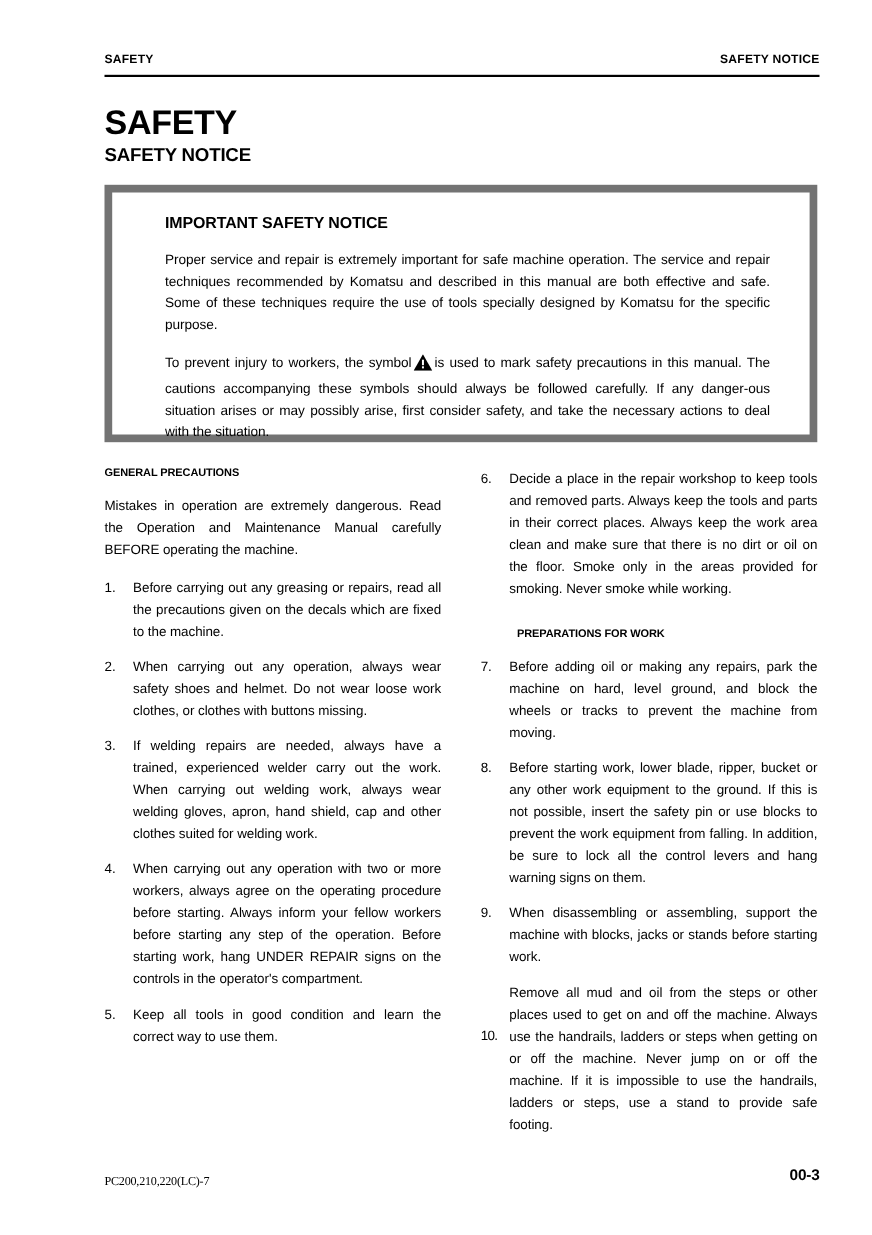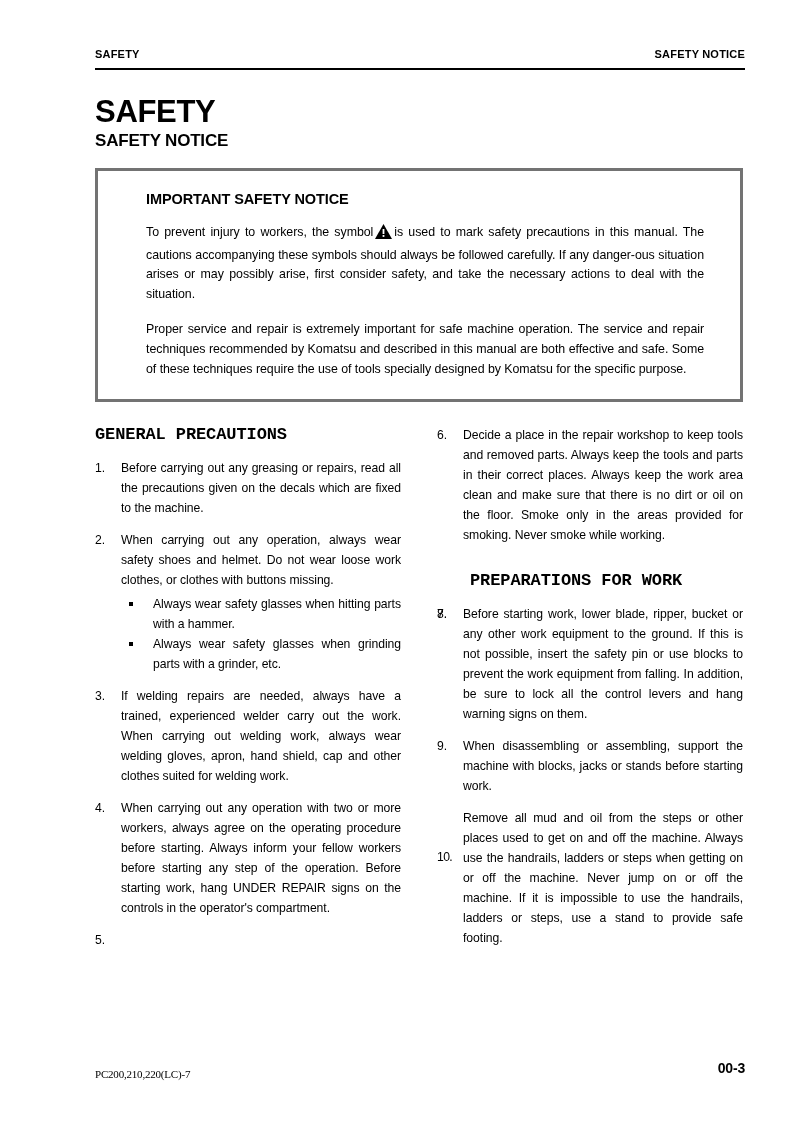--- a/index.html
+++ b/index.html
@@ -83,21 +83,21 @@
     white-space: nowrap;
   }
 
   
   .notice-box {
     position: absolute;
     left: 95px;
     top: 168px;
     width: 648px;
     height: 234px;
-    border: 3px solid #737373;
+    border: 7px solid #737373;
     box-sizing: border-box;
   }
   .notice-inner {
     padding: 20px 36px 0 48px;
   }
   .notice-title {
     font-size: 14.5px;
     font-weight: bold;
     letter-spacing: -0.1px;
     margin: 0 0 16px 0;
@@ -121,25 +121,24 @@
   
   .col {
     position: absolute;
     top: 425px;
     width: 306px;
   }
   .col-left  { left: 95px; }
   .col-right { left: 437px; }
 
   .sec-head {
-    font-size: 17px;
+    font-size: 10px;
     font-weight: bold;
     letter-spacing: -0.1px;
     margin: 0 0 14px 0;
-    font-family: Liberation Mono, monospace;
   }
   .sec-head.spaced {
     margin-top: 26px;
     padding-left: 33px;
   }
   .lead-para {
     font-size: 12.2px;
     line-height: 20px;
     text-align: justify;
     margin: 0 0 14px 0;
@@ -227,78 +226,71 @@
   <div class="run-head-rule"></div>
 
   <div class="title-block">
     <div class="doc-title">SAFETY</div>
     <div class="doc-subtitle">SAFETY NOTICE</div>
   </div>
 
   <div class="notice-box">
     <div class="notice-inner">
       <div class="notice-title">IMPORTANT SAFETY NOTICE</div>
+      <p class="notice-para">Proper service and repair is extremely important for safe machine operation. The service and repair techniques recommended by Komatsu and described in this manual are both effective and safe. Some of these techniques require the use of tools specially designed by Komatsu for the specific purpose.</p>
       <p class="notice-para"><span>To prevent injury to workers, the symbol</span><span class="warn-tri"><svg width="17" height="15" viewBox="0 0 17 15">
               <polygon points="8.5,0 17,15 0,15" fill="#000"></polygon>
               <rect x="7.6" y="5" width="1.8" height="5" fill="#fff"></rect>
               <rect x="7.6" y="11" width="1.8" height="1.9" fill="#fff"></rect>
             </svg></span><span>is used to mark safety precautions in this manual. The cautions accompanying these symbols should always be followed carefully. If any danger-ous situation arises or may possibly arise, first consider safety, and take the necessary actions to deal with the situation.</span></p>
-      <p class="notice-para">Proper service and repair is extremely important for safe machine operation. The service and repair techniques recommended by Komatsu and described in this manual are both effective and safe. Some of these techniques require the use of tools specially designed by Komatsu for the specific purpose.</p>
     </div>
   </div>
 
   <div class="col col-left">
     <div class="sec-head">GENERAL PRECAUTIONS</div>
+    <p class="lead-para">Mistakes in operation are extremely dangerous. Read the Operation and Maintenance Manual carefully BEFORE operating the machine.</p>
 
     <ol class="num">
       <li>
         <span class="num-mark">1.</span>
         <span>Before carrying out any greasing or repairs, read all the precautions given on the decals which are fixed to the machine.</span>
       </li>
       <li>
         <span class="num-mark">2.</span>
         <span>When carrying out any operation, always wear safety shoes and helmet. Do not wear loose work clothes, or clothes with buttons missing.</span>
-        <ul class="sub">
-          <li>
-            <span class="sq"></span>
-            <span>Always wear safety glasses when hitting parts with a hammer.</span>
-          </li>
-          <li>
-            <span class="sq"></span>
-            <span>Always wear safety glasses when grinding parts with a grinder, etc.</span>
-          </li>
-        </ul>
       </li>
       <li>
         <span class="num-mark">3.</span>
         <span>If welding repairs are needed, always have a trained, experienced welder carry out the work. When carrying out welding work, always wear welding gloves, apron, hand shield, cap and other clothes suited for welding work.</span>
       </li>
       <li>
         <span class="num-mark">4.</span>
         <span>When carrying out any operation with two or more workers, always agree on the operating procedure before starting. Always inform your fellow workers before starting any step of the operation. Before starting work, hang UNDER REPAIR signs on the controls in the operator's compartment.</span>
       </li>
       <li>
         <span class="num-mark">5.</span>
+        <span>Keep all tools in good condition and learn the correct way to use them.</span>
       </li>
     </ol>
   </div>
 
   <div class="col col-right">
     <ol class="num">
       <li>
         <span class="num-mark">6.</span>
         <span>Decide a place in the repair workshop to keep tools and removed parts. Always keep the tools and parts in their correct places. Always keep the work area clean and make sure that there is no dirt or oil on the floor. Smoke only in the areas provided for smoking. Never smoke while working.</span>
       </li>
     </ol>
 
     <div class="sec-head spaced">PREPARATIONS FOR WORK</div>
 
     <ol class="num">
       <li>
         <span class="num-mark">7.</span>
+        <span>Before adding oil or making any repairs, park the machine on hard, level ground, and block the wheels or tracks to prevent the machine from moving.</span>
       </li>
       <li>
         <span class="num-mark">8.</span>
         <span>Before starting work, lower blade, ripper, bucket or any other work equipment to the ground. If this is not possible, insert the safety pin or use blocks to prevent the work equipment from falling. In addition, be sure to lock all the control levers and hang warning signs on them.</span>
       </li>
       <li>
         <span class="num-mark">9.</span>
         <span>When disassembling or assembling, support the machine with blocks, jacks or stands before starting work.</span>
       </li>
       <li>

